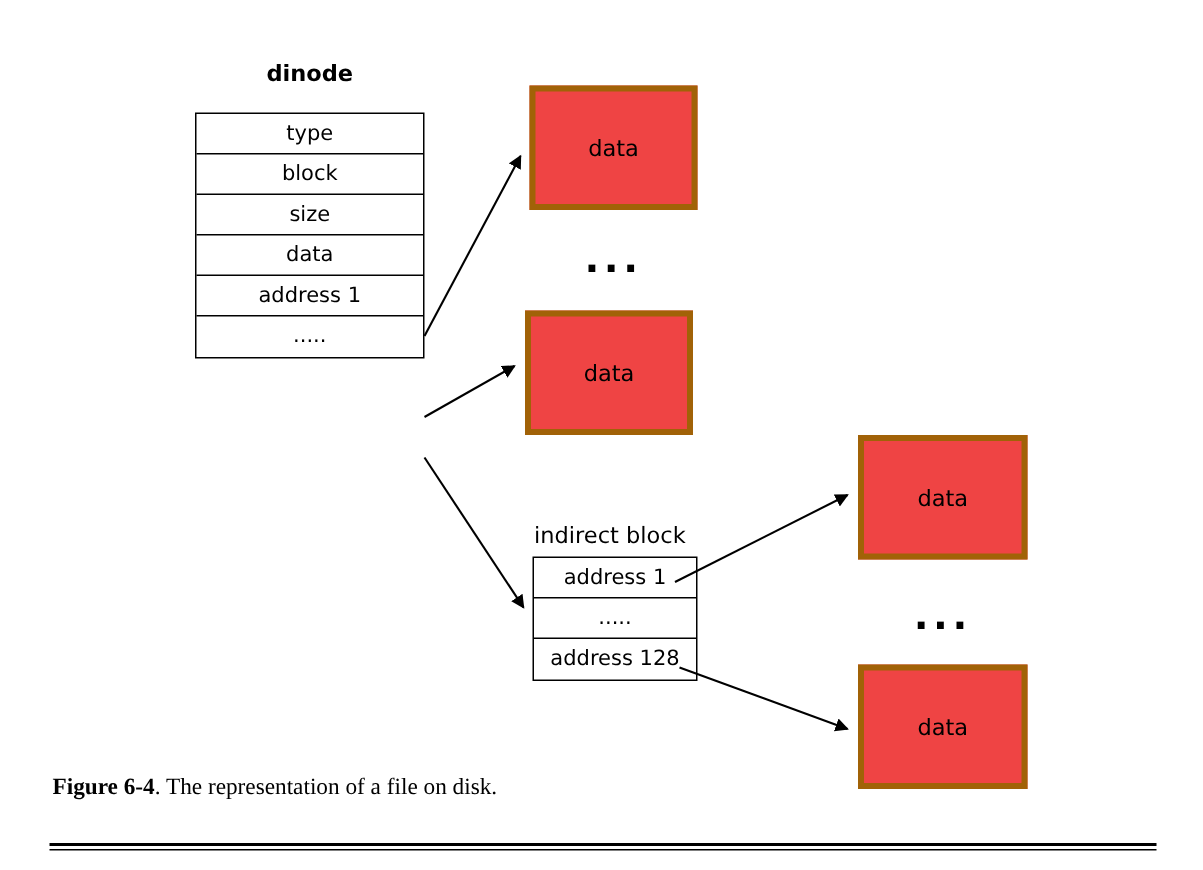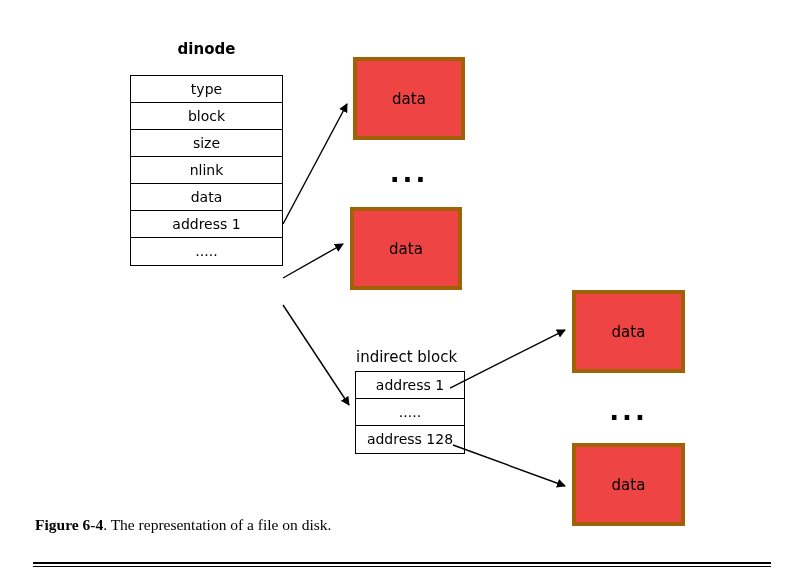--- a/index.html
+++ b/index.html
@@ -57,21 +57,20 @@
 <body>
 
 <div class="canvas">
 
   <div class="block-label" style="left:130px; top:40px; width:153px;font-weight:bold;">dinode</div>
 
   <div class="cell-table" style="left:130px; top:75px; width:153px;">
     <div class="row">type</div>
     <div class="row">block</div>
     <div class="row">size</div>
-    <div class="row">nlink</div>
     <div class="row">data</div>
     <div class="row">address 1</div>
     <div class="row">.....</div>
   </div>
 
   <div class="data-box" style="left:353px; top:57px; width:112px; height:83px;">data</div>
 
   <div class="ellipsis" style="left:353px; top:160px; width:112px;">...</div>
 
   <div class="data-box" style="left:350px; top:207px; width:112px; height:83px;">data</div>

